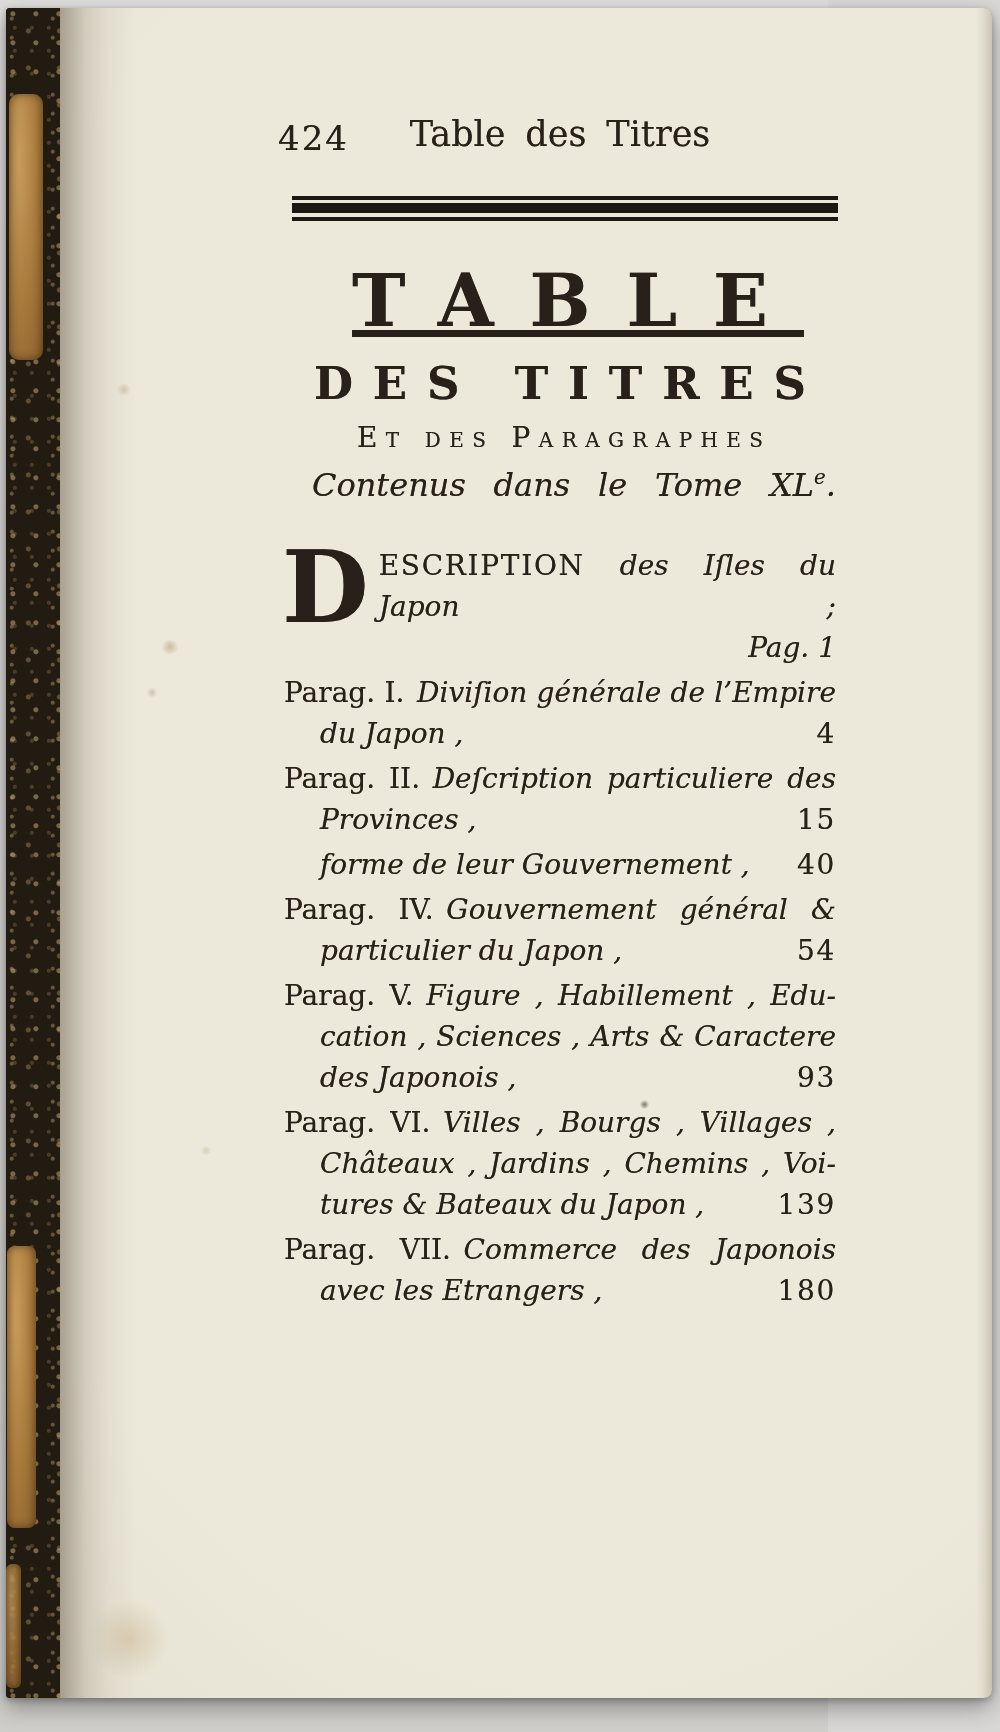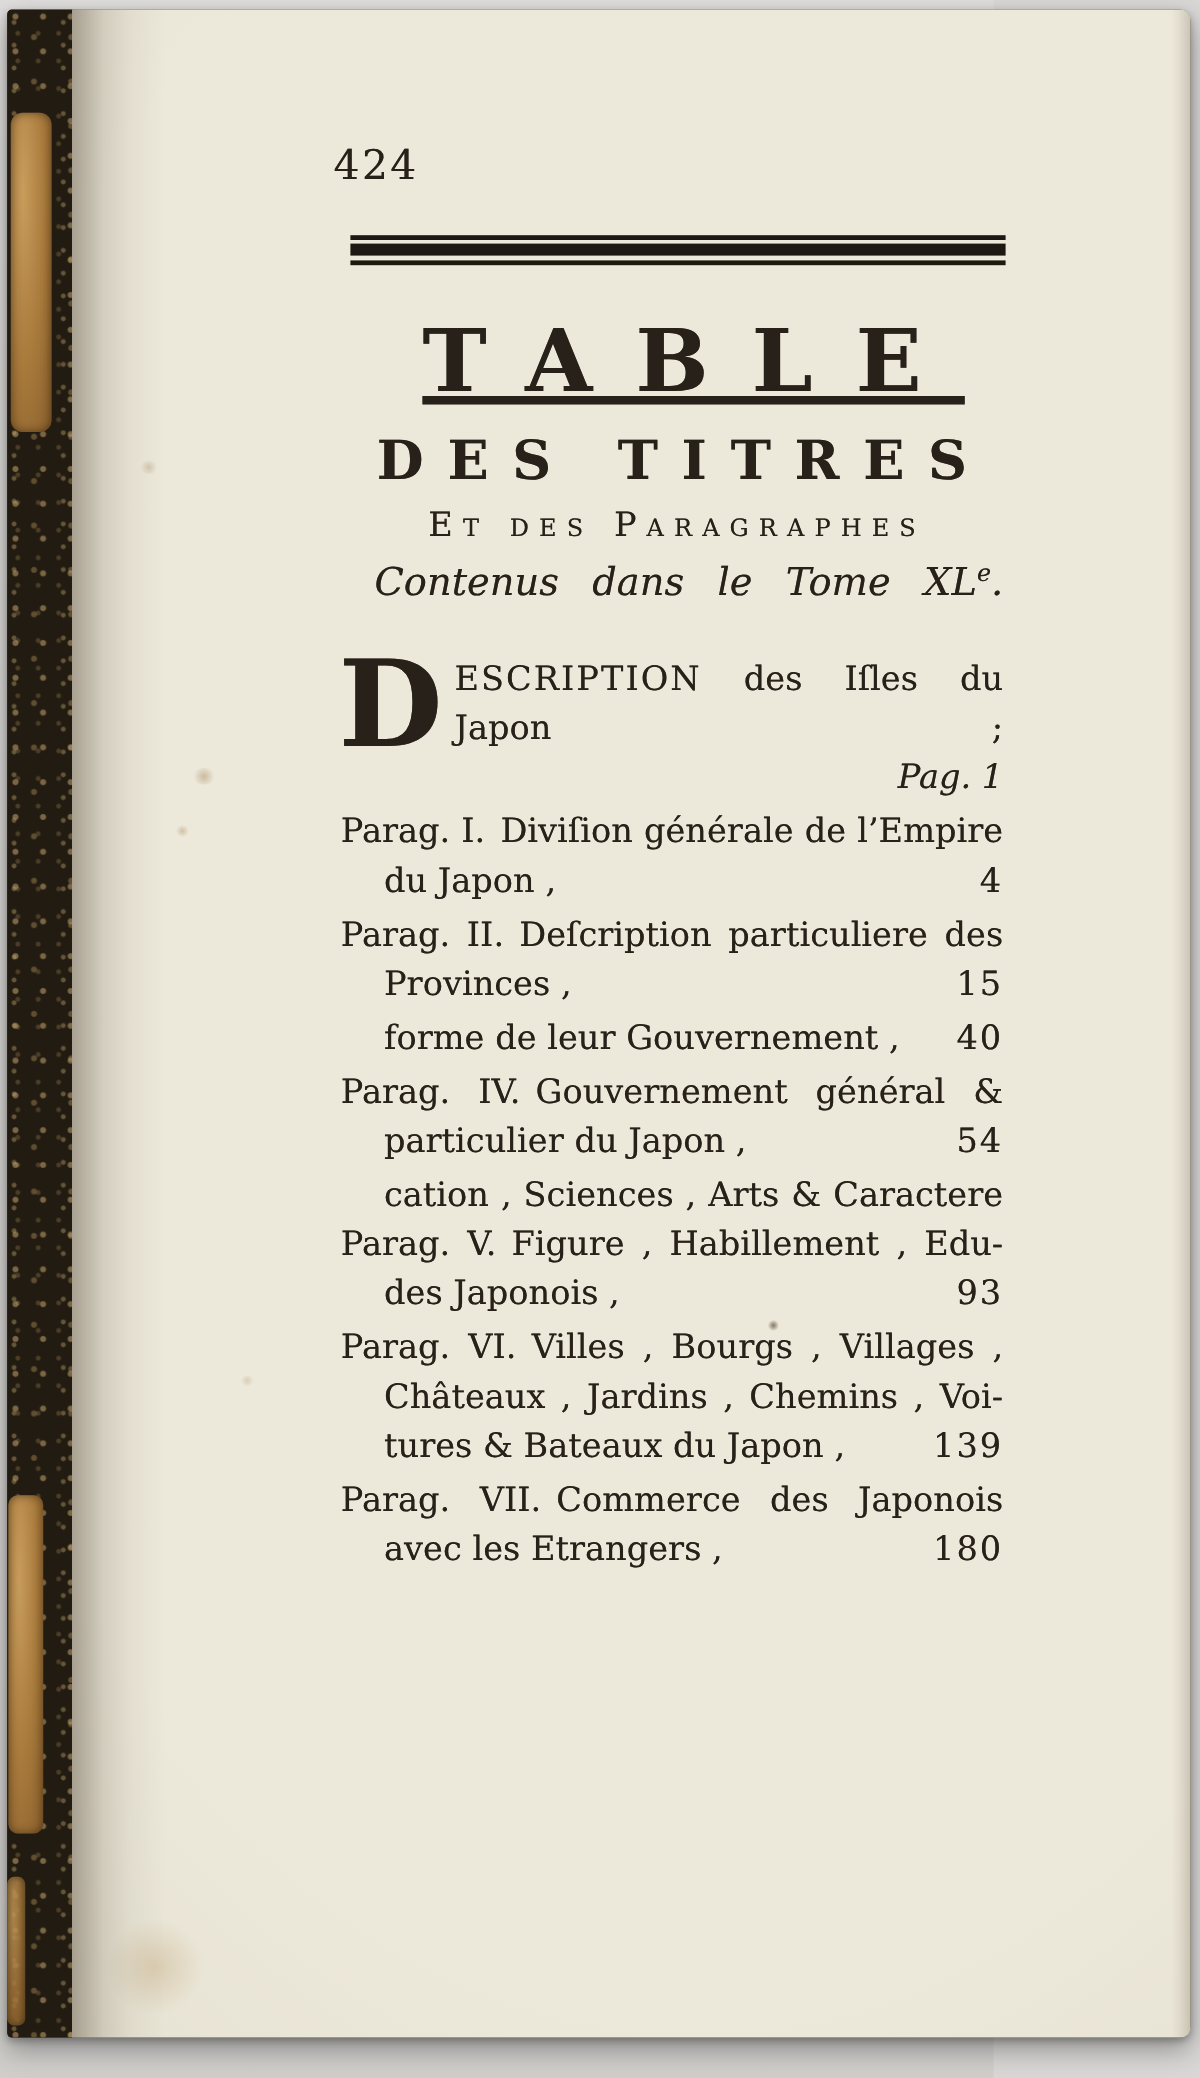--- a/index.html
+++ b/index.html
@@ -70,21 +70,21 @@
         word-spacing:.55em;line-height:1;}
   .subtitle sup{font-size:.62em;vertical-align:super;}
 
   
   .toc{margin-top:44px;font-size:28px;line-height:41px;}
   .lead-entry .dropcap{float:left;font-size:100px;line-height:.72;font-weight:700;
         margin:6px 10px 0 -2px;}
   .line{min-height:41px;}
   .just{text-align:justify;text-align-last:justify;}
   .lead-caps{letter-spacing:.06em;font-size:28px;}
-  .it{}
+  .it{font-style:italic;}
   .lead-entry .pag-line{text-align:right;text-align-last:right;font-style:italic;clear:none;}
   .toc-entry{margin-top:4px;}
   .toc-entry .lbl{font-style:normal;padding-right:.45em;}
   .toc-entry .cont{padding-left:36px;}
   .toc-entry .last{display:flex;justify-content:space-between;align-items:baseline;
         text-align:right;text-align-last:auto;}
   .toc-entry .pg{font-style:normal;letter-spacing:.06em;padding-left:12px;}
 </style>
 </head>
 <body>
@@ -103,20 +103,21 @@
   <div class="stain st2"></div>
   <div class="stain st3"></div>
   <div class="stain st4"></div>
   <div class="stain st5"></div>
   <div class="stain st6"></div>
 
   <div class="text-col">
 
     <div class="pg-header">
       <span class="folio">424</span>
+      <div class="running-title">Table des Titres</div>
     </div>
 
     <div class="rule">
       <div class="thin"></div>
       <div class="thick"></div>
       <div class="thin"></div>
     </div>
 
     <div class="title-main">TABLE</div>
     <div class="title-line2">DES TITRES</div>
@@ -153,22 +154,22 @@
             </div>
           </div>
           <div class="toc-entry">
             <div class="line just"><span class="lbl">Parag. IV.</span><span class="it">Gouvernement général &amp;</span></div>
             <div class="line cont last">
               <span class="it">particulier du Japon ,</span>
               <span class="pg">54</span>
             </div>
           </div>
           <div class="toc-entry">
+            <div class="line just"><span class="lbl">Parag. V.</span><span class="it">Figure , Habillement , Edu-</span></div>
             <div class="line cont just"><span class="it">cation , Sciences , Arts &amp; Caractere</span></div>
-            <div class="line just"><span class="lbl">Parag. V.</span><span class="it">Figure , Habillement , Edu-</span></div>
             <div class="line cont last">
               <span class="it">des Japonois ,</span>
               <span class="pg">93</span>
             </div>
           </div>
           <div class="toc-entry">
             <div class="line just"><span class="lbl">Parag. VI.</span><span class="it">Villes , Bourgs , Villages ,</span></div>
             <div class="line cont just"><span class="it">Châteaux , Jardins , Chemins , Voi-</span></div>
             <div class="line cont last">
               <span class="it">tures &amp; Bateaux du Japon ,</span>

